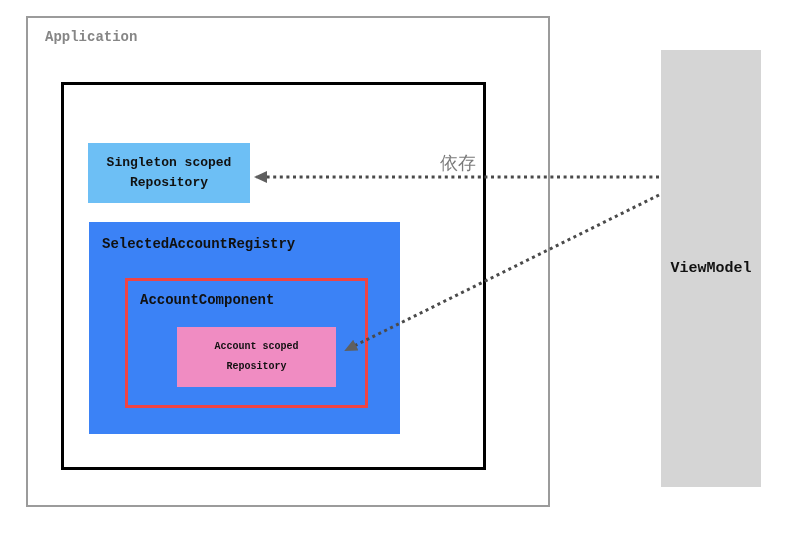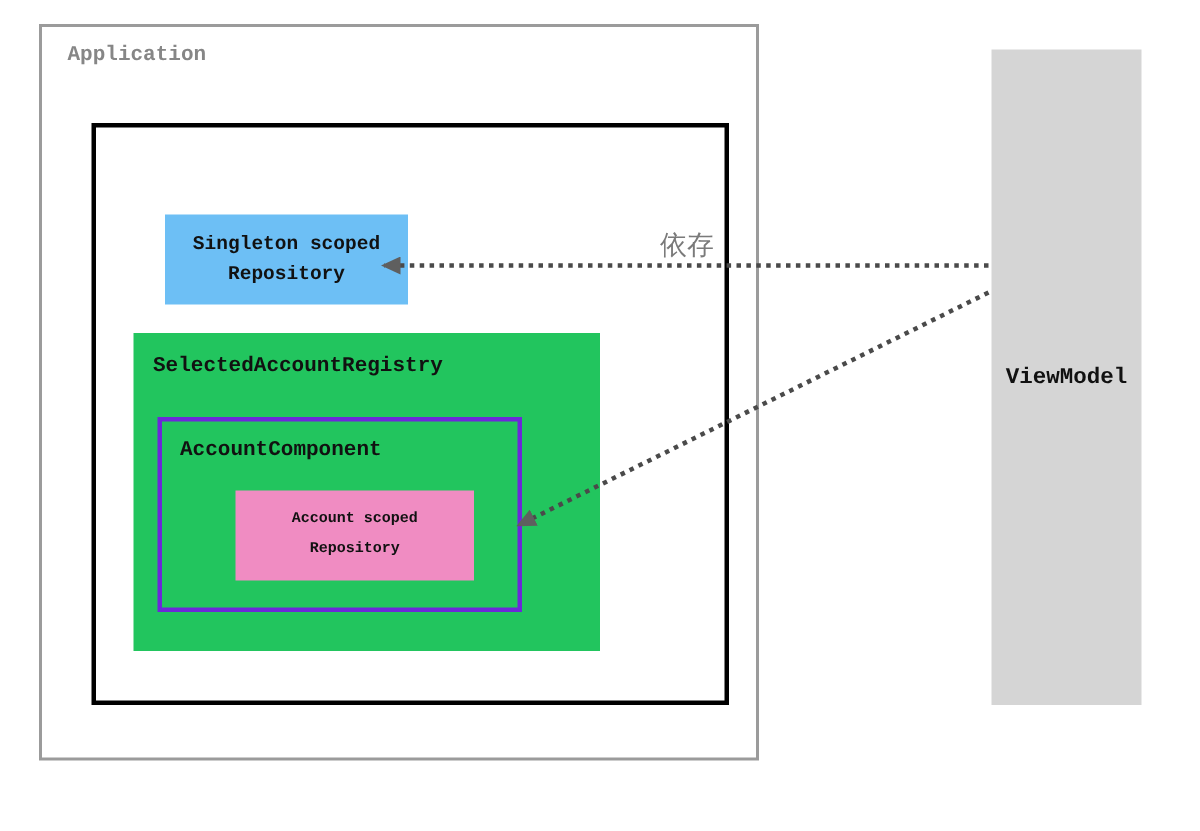--- a/index.html
+++ b/index.html
@@ -1,47 +1,47 @@
 <!DOCTYPE html>
 <html><head>
 <meta charset="utf-8">
 <style>
   html,body{margin:0;padding:0;background:#fff;}
   .canvas{
     position:relative;width:800px;height:554px;background:#ffffff;overflow:hidden;
     font-family:"Liberation Mono","DejaVu Sans Mono",monospace;
   }
   .abs{position:absolute;box-sizing:border-box;}
-  .app-box{left:26px;top:16px;width:480px;height:491px;border:2px solid #9b9b9b;background:#fff;}
+  .app-box{left:26px;top:16px;width:524px;height:491px;border:2px solid #9b9b9b;background:#fff;}
   .app-label{left:17px;top:11px;font-size:14px;font-weight:bold;color:#868686;white-space:nowrap;}
   .singleton-box{left:33px;top:64px;width:425px;height:388px;border:3px solid #000;background:#fff;}
   .comp-label{font-size:14px;font-weight:bold;color:#111;white-space:nowrap;}
   .singleton-label{left:9px;top:10px;}
   .singleton-repo{
     left:24px;top:58px;width:162px;height:60px;background:#6DBFF5;
-    display:flex;align-items:center;justify-content:center;margin-left:22px;
+    display:flex;align-items:center;justify-content:center;
   }
   .repo-text{
     font-size:13px;font-weight:bold;color:#111;text-align:center;
     white-space:pre-line;line-height:20px;
   }
-  .registry-box{left:25px;top:137px;width:311px;height:212px;background:#22c55e;}
+  .registry-box{left:25px;top:137px;width:311px;height:212px;background:#3b82f6;}
   .registry-label{left:13px;top:14px;}
-  .account-box{left:16px;top:56px;width:243px;height:130px;border:3px solid #6d28d9;background:transparent;}
+  .account-box{left:36px;top:56px;width:243px;height:130px;border:3px solid #ef4444;background:transparent;}
   .account-label{left:12px;top:11px;}
   .account-repo{
     left:49px;top:46px;width:159px;height:60px;background:#F08CC2;
     display:flex;align-items:center;justify-content:center;
   }
   .account-repo .repo-text{font-size:10px;}
   .bar{
     background:#D5D5D5;display:flex;align-items:center;justify-content:center;
   }
   .bar-activity{left:538px;top:32px;width:93px;height:451px;}
-  .bar-viewmodel{left:661px;top:33px;width:100px;height:437px;}
+  .bar-viewmodel{left:661px;top:50px;width:100px;height:437px;}
   .bar-label{font-size:15px;font-weight:bold;color:#111;white-space:nowrap;}
   .arrows{left:0;top:0;width:800px;height:554px;pointer-events:none;}
   .dep-label{
     left:440px;top:151px;font-size:18px;color:#7a7a7a;
     font-family:"DejaVu Sans","Liberation Sans",sans-serif;white-space:nowrap;
   }
 </style>
 </head>
 <body>
 

